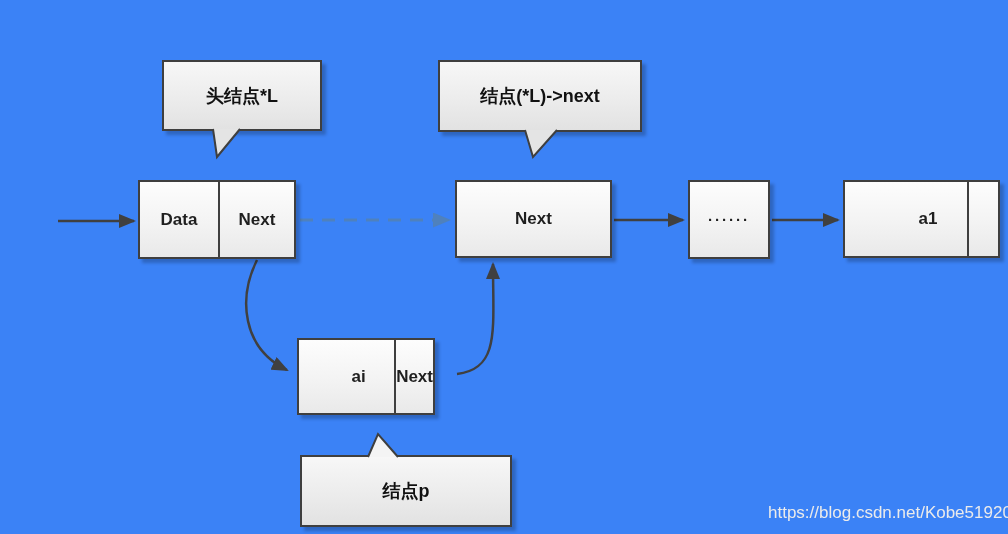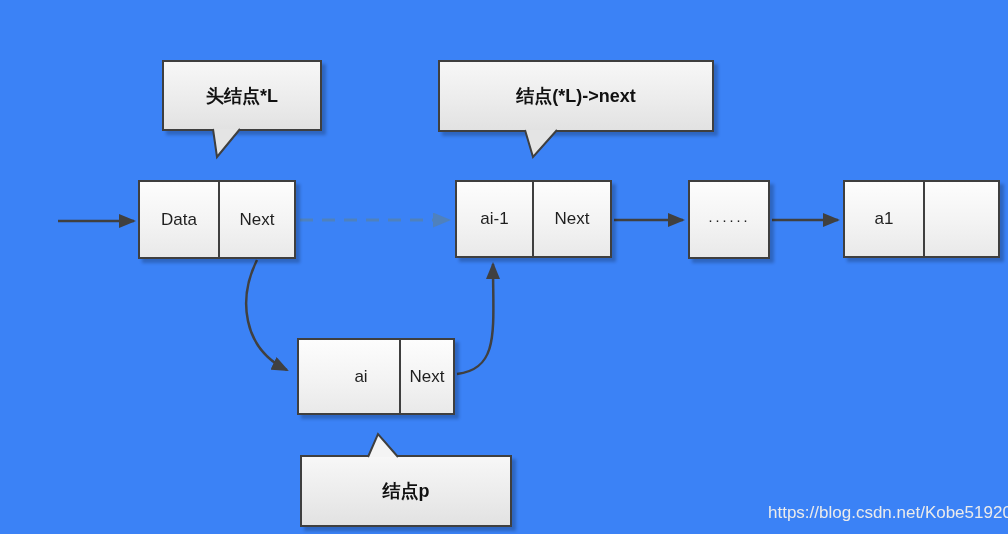--- a/index.html
+++ b/index.html
@@ -9,21 +9,21 @@
   }
   #arrow-layer{position:absolute;left:0;top:0;z-index:1;}
   .node{
     position:absolute;display:flex;z-index:2;
     border:2px solid #3f3f3f;box-sizing:border-box;
     background:linear-gradient(180deg,#fdfdfd 0%,#f3f3f3 55%,#e9e9e9 100%);
     box-shadow:4px 4px 3px rgba(0,0,0,0.22);
   }
   .cell{
     display:flex;align-items:center;justify-content:center;
-    font-weight:normal;font-size:17px;color:#1f1f1f;box-sizing:border-box;
+    font-weight:bold;font-size:17px;color:#1f1f1f;box-sizing:border-box;
   }
   .cell-divider{border-right:2px solid #3f3f3f;}
   .dots-box .cell{font-size:15px;letter-spacing:2px;}
   .callout{
     position:absolute;z-index:2;display:flex;align-items:center;justify-content:center;
     border:2px solid #3f3f3f;box-sizing:border-box;
     background:linear-gradient(180deg,#f7f7f7 0%,#ececec 55%,#e2e2e2 100%);
     box-shadow:4px 4px 3px rgba(0,0,0,0.22);
     font-weight:bold;font-size:18px;color:#111111;text-align:center;
   }
@@ -61,46 +61,45 @@
     <path d="M457,374 C500,369 493,330 493,264" stroke="#404040" stroke-width="2.5" fill="none" marker-end="url(#ah-dark)"></path>
   </svg>
 
   <div class="callout" style="left:162px;top:60px;width:160px;height:71px;">
     <span>头结点*L</span>
   </div>
   <svg class="tail" style="left:209px;top:127px;" width="36" height="34">
     <path d="M4,2 L8,30 L31,2" fill="#e4e4e4" stroke="#3f3f3f" stroke-width="2"></path>
   </svg>
 
-  <div class="callout" style="left:438px;top:60px;width:276px;height:72px;">
+  <div class="callout" style="left:438px;top:60px;width:204px;height:72px;">
     <span>结点(*L)-&gt;next</span>
   </div>
   <svg class="tail" style="left:521px;top:128px;" width="40" height="32">
     <path d="M4,2 L12,29 L36,2" fill="#e4e4e4" stroke="#3f3f3f" stroke-width="2"></path>
   </svg>
 
   <div class="node" style="left:138px;top:180px;width:158px;height:79px;">
     <div class="cell cell-divider" style="width:80px;">Data</div>
     <div class="cell" style="flex:1;">Next</div>
   </div>
 
   <div class="node" style="left:455px;top:180px;width:157px;height:78px;">
-    <div class="cell cell-divider" style="width:77px;">ai-1</div>
     <div class="cell" style="flex:1;">Next</div>
   </div>
 
   <div class="node dots-box" style="left:688px;top:180px;width:82px;height:79px;">
     <div class="cell" style="flex:1;">······</div>
   </div>
 
-  <div class="node" style="left:843px;top:180px;width:157px;height:78px;">
+  <div class="node" style="left:843px;top:180px;width:157px;height:78px;padding-left:44px;">
     <div class="cell cell-divider" style="width:80px;">a1</div>
   </div>
 
-  <div class="node" style="left:297px;top:338px;width:158px;height:77px;padding-left:24px;">
+  <div class="node" style="left:297px;top:338px;width:138px;height:77px;padding-left:24px;">
     <div class="cell cell-divider" style="width:78px;">ai</div>
     <div class="cell" style="flex:1;">Next</div>
   </div>
 
   <div class="callout" style="left:300px;top:455px;width:212px;height:72px;">
     <span>结点p</span>
   </div>
   <svg class="tail" style="left:364px;top:431px;" width="40" height="28">
     <path d="M4,26 L14,3 L34,26" fill="#f4f4f4" stroke="#3f3f3f" stroke-width="2"></path>
   </svg>

